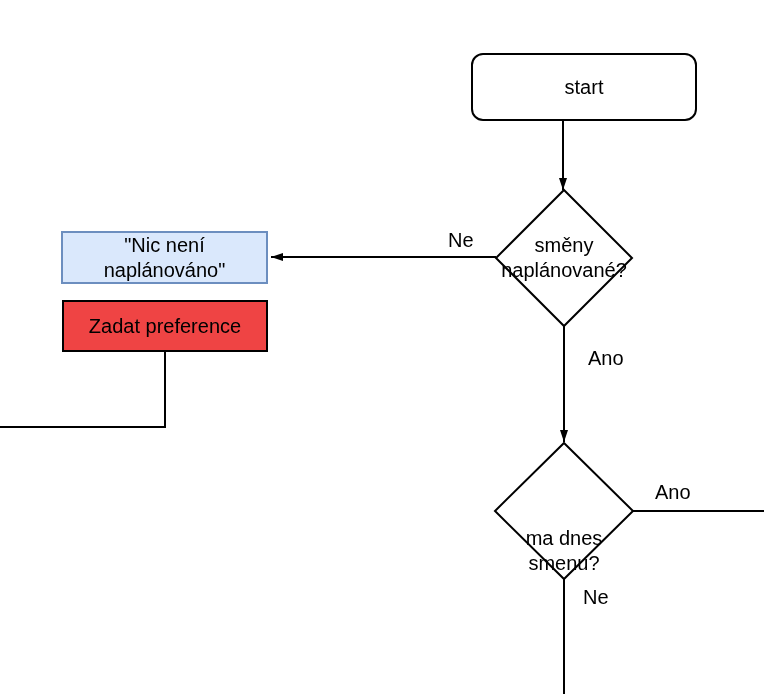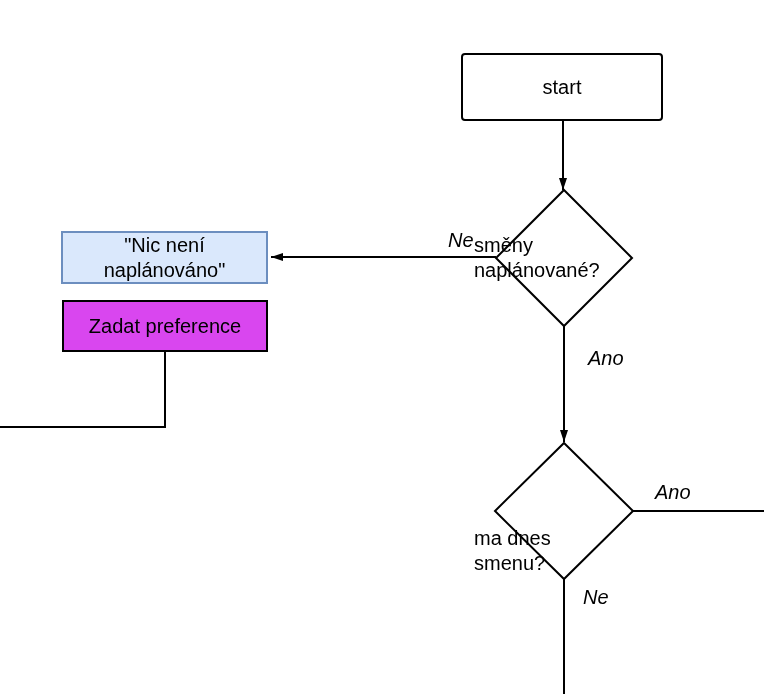--- a/index.html
+++ b/index.html
@@ -28,65 +28,65 @@
     display: flex;
     align-items: center;
     justify-content: center;
     text-align: center;
     box-sizing: border-box;
     font-size: 20px;
     line-height: 25px;
     white-space: pre-line;
   }
   .node-start {
-    left: 461px;
+    left: 471px;
     top: 53px;
-    width: 202px;
+    width: 226px;
     height: 68px;
     border: 2px solid #000000;
-    border-radius: 4px;
+    border-radius: 12px;
     background: #ffffff;
   }
   .node-message {
     left: 61px;
     top: 231px;
     width: 207px;
     height: 53px;
     border: 2px solid #6c8ebf;
     background: #dae8fc;
   }
   .node-preference {
     left: 62px;
     top: 300px;
     width: 206px;
     height: 52px;
     border: 2px solid #000000;
-    background: #d946ef;
+    background: #ef4444;
   }
   .diamond-label {
     position: absolute;
     width: 180px;
+    text-align: center;
     font-size: 20px;
     line-height: 25px;
     white-space: pre-line;
   }
   .diamond-label-1 {
     left: 474px;
     top: 233px;
   }
   .diamond-label-2 {
     left: 474px;
     top: 486px;
     margin-top: 40px;
   }
   .edge-label {
     position: absolute;
     font-size: 20px;
     line-height: 22px;
-    font-style: italic;
   }
   .edge-label-ne1  { left: 448px; top: 229px; }
   .edge-label-ano1 { left: 588px; top: 347px; }
   .edge-label-ano2 { left: 655px; top: 481px; }
   .edge-label-ne2  { left: 583px; top: 586px; }
 </style>
 </head>
 <body>
 
 <div class="canvas">

